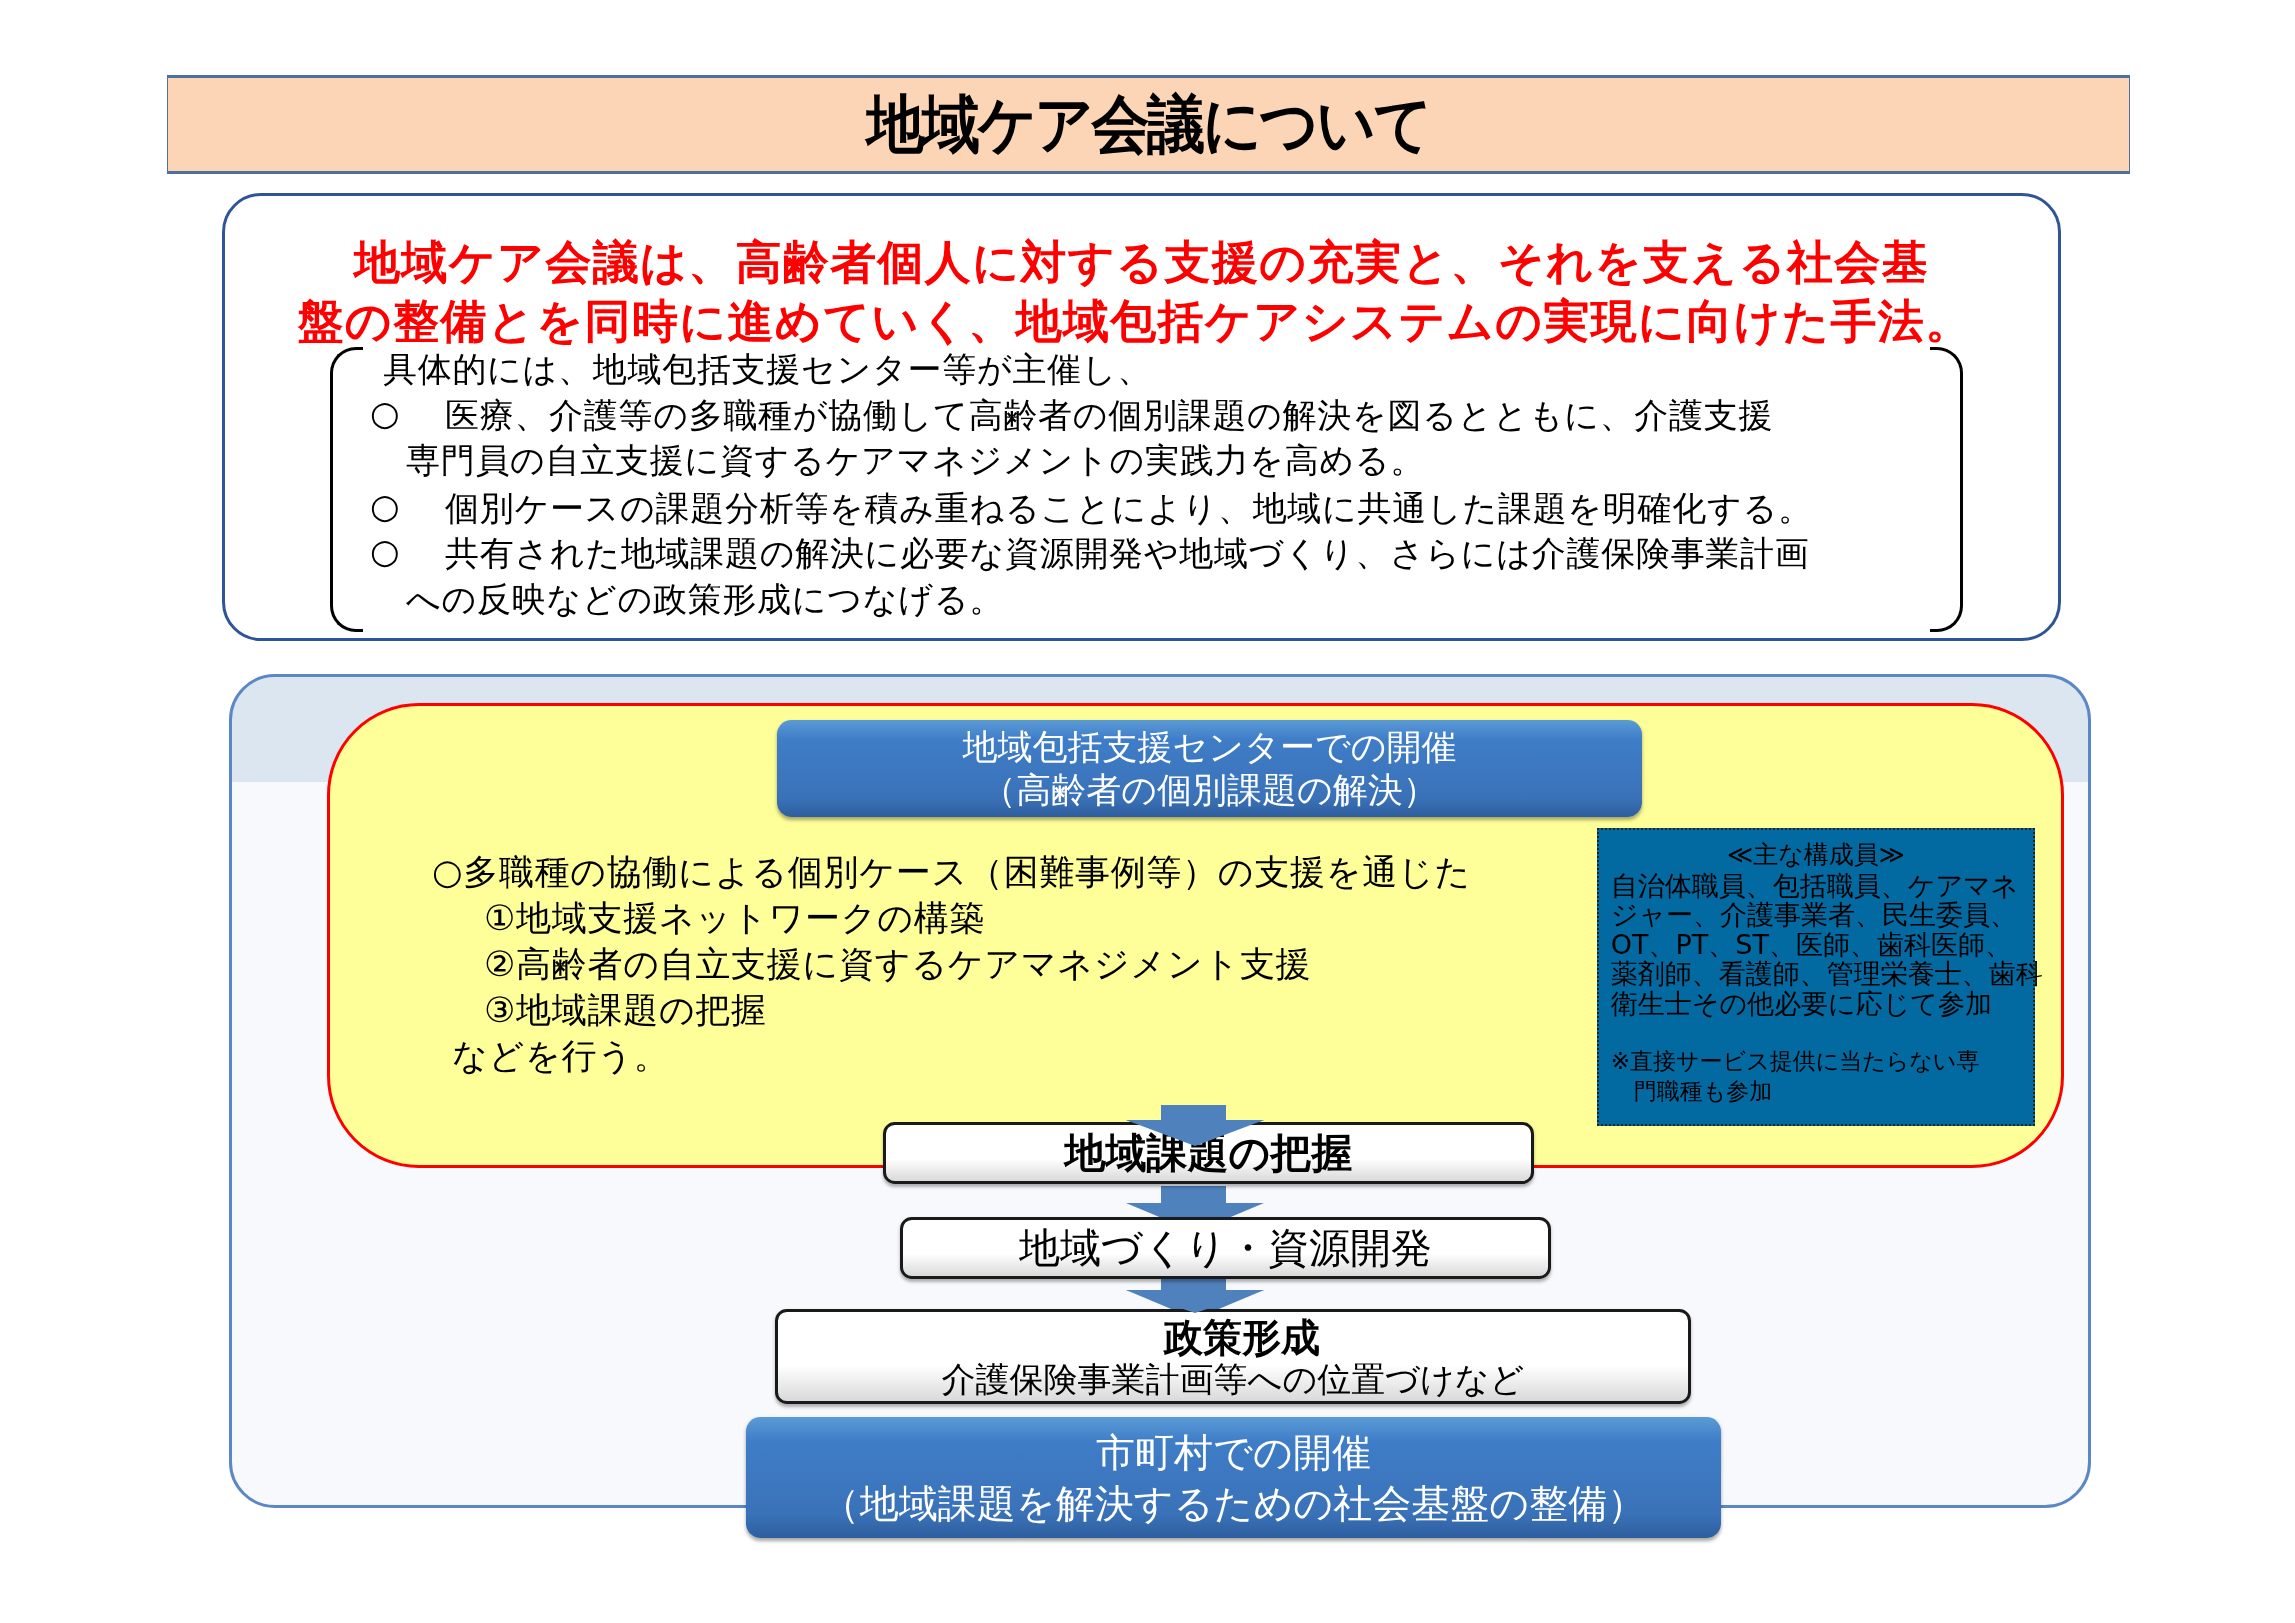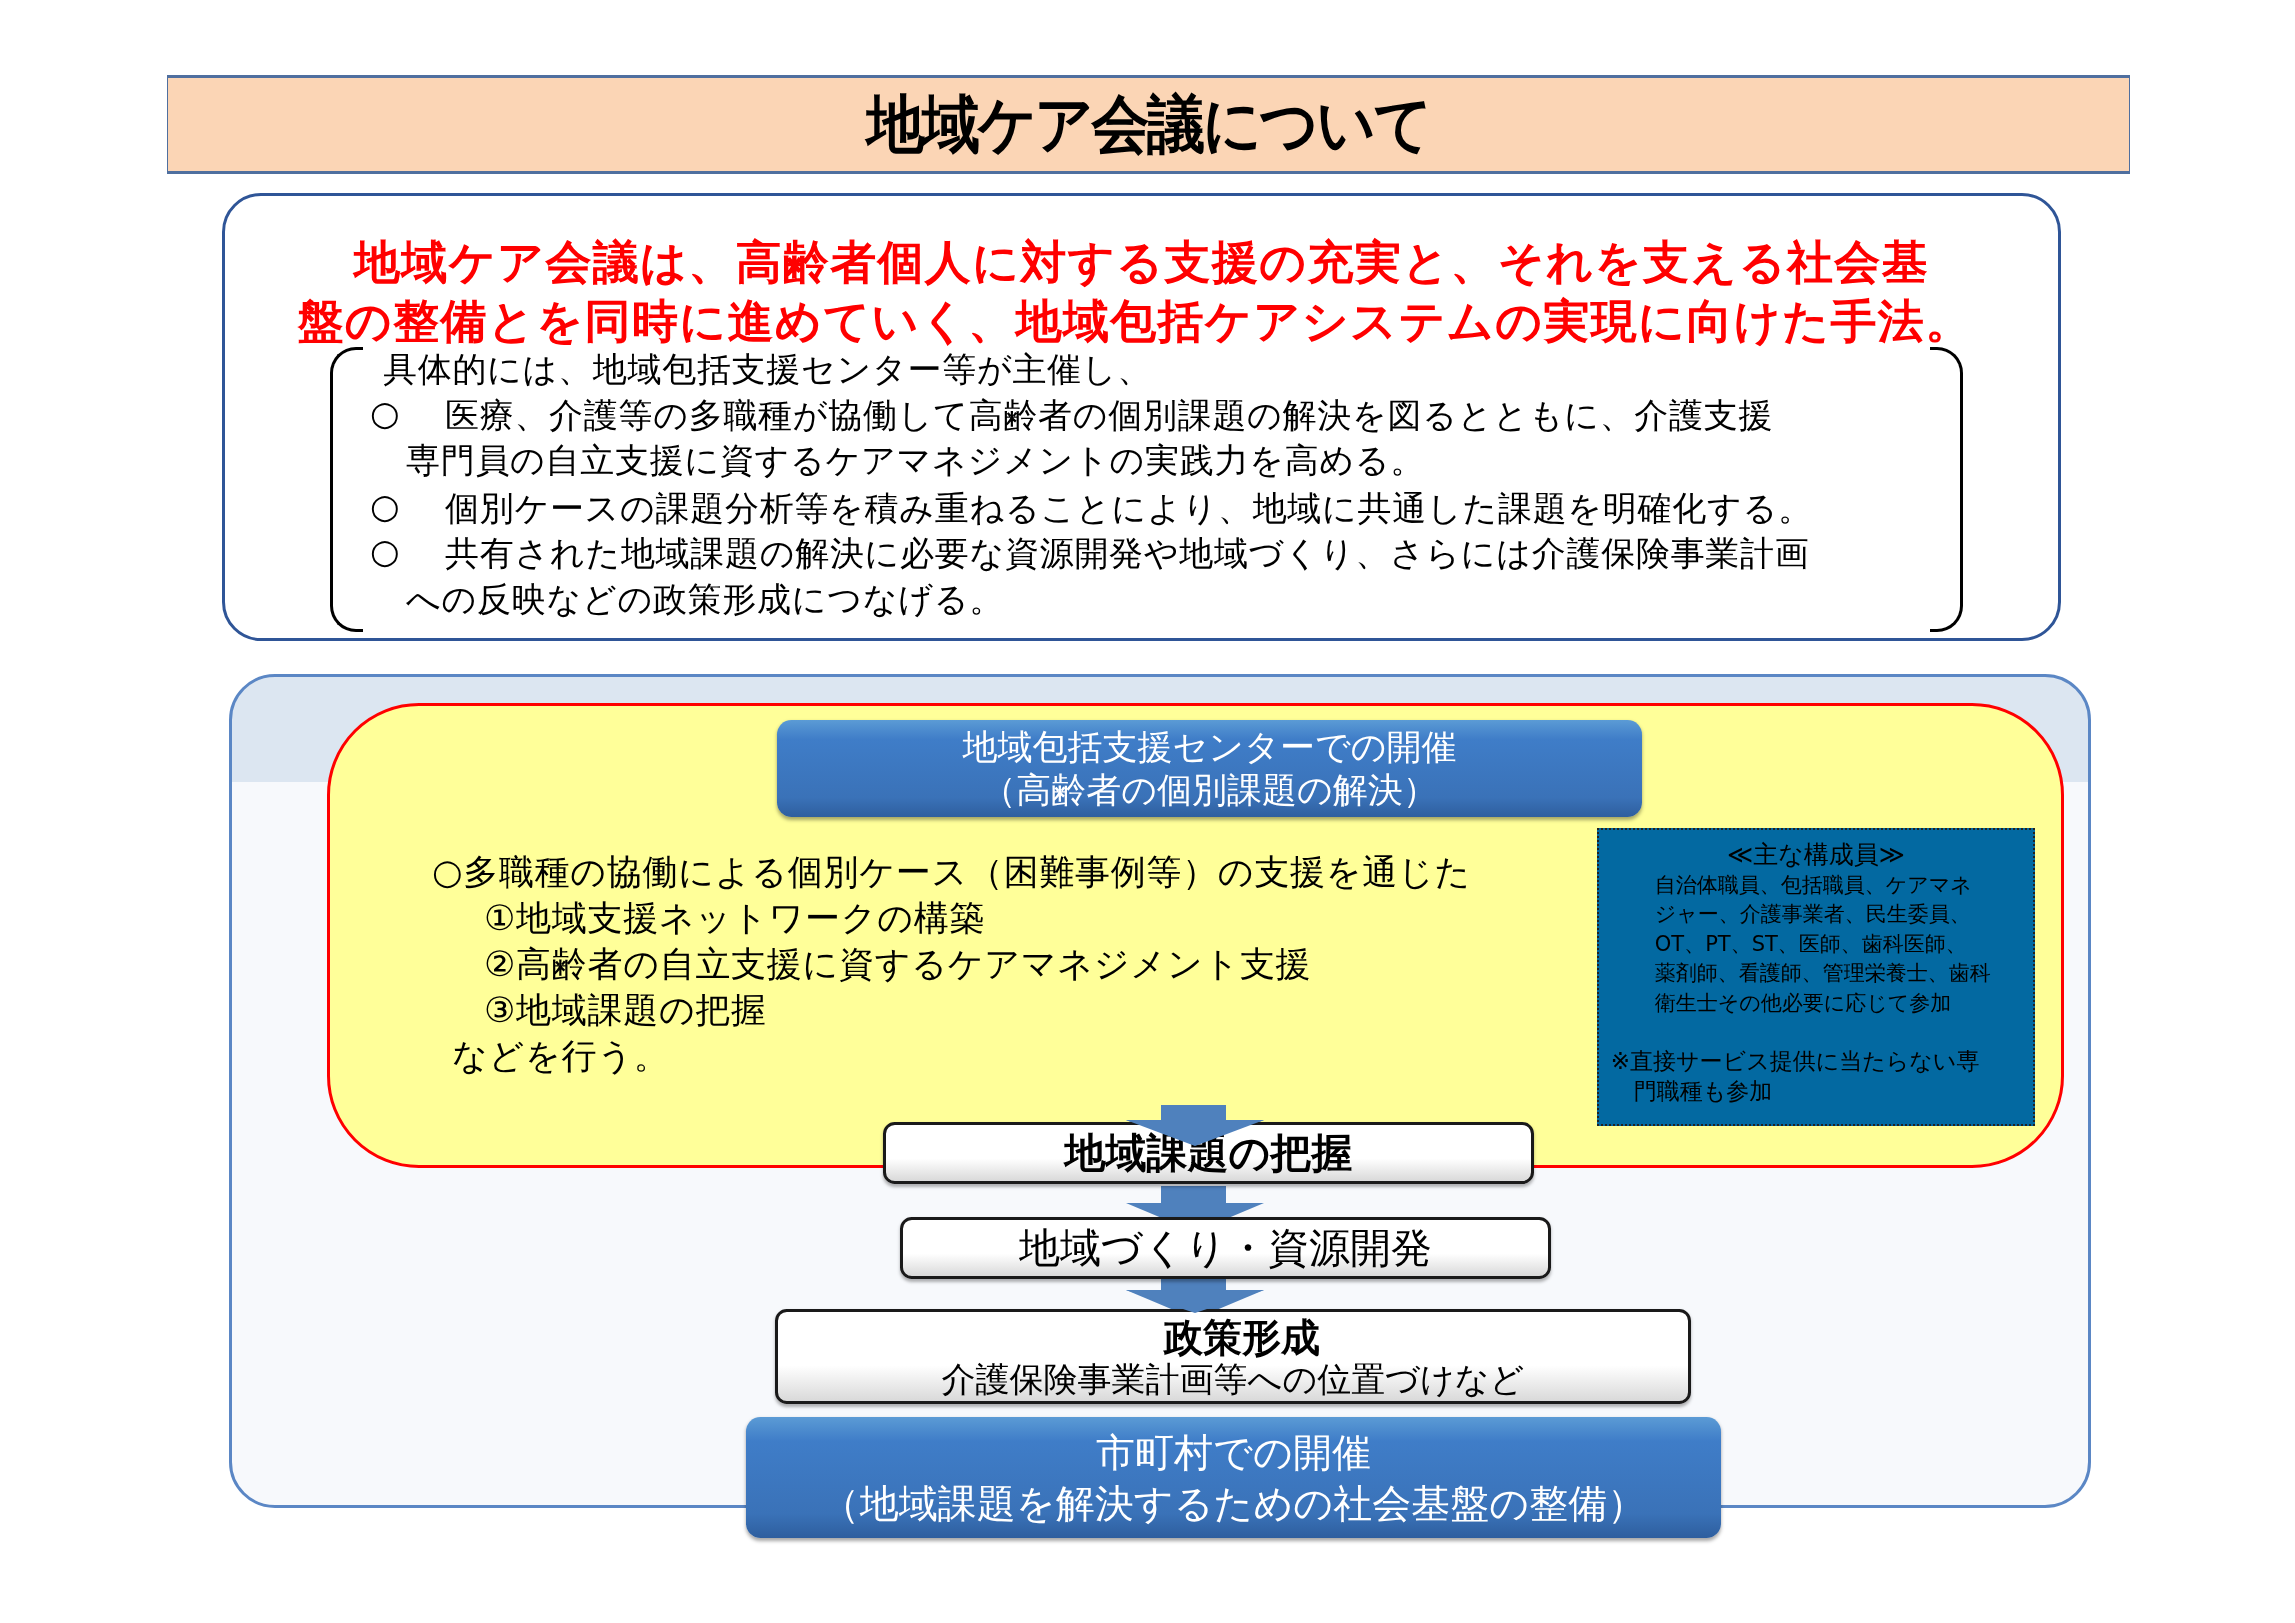--- a/index.html
+++ b/index.html
@@ -27,21 +27,21 @@
   .blue-pill { background:linear-gradient(to bottom, #5B9BD5 0%, #3F7DC8 20%, #3A72B8 80%, #2E5E9E 100%);
                border-radius:14.4px; color:#fff; text-align:center; box-shadow:0 2.6px 3.9px rgba(0,0,0,0.35);
                display:flex; flex-direction:column; justify-content:center; }
   #center-pill { left:777px; top:720px; width:865px; height:97px; font-size:35px; line-height:43px; }
   #city-pill { left:746px; top:1417px; width:975px; height:121px; font-size:39px; line-height:51px; }
 
   .main-line { position:absolute; font-size:35px; white-space:nowrap; letter-spacing:0.7px; }
 
   #members-box { left:1597px; top:828px; width:438px; height:298px; border:2.6px dotted #222; background:#0369a1; padding:7.9px 11.8px; }
   #members-title { text-align:center; font-size:25px; line-height:33px; }
-  .members-line { font-size:21px; line-height:29.4px; white-space:nowrap;margin-left:44px; }
+  .members-line { font-size:27px; line-height:29.4px; white-space:nowrap; }
   .members-note { font-size:23px; line-height:29.4px; white-space:nowrap; }
 
   .step-box { background:linear-gradient(to bottom, #ffffff 0%, #ffffff 60%, #d9d9d9 100%);
               border:3.3px solid #1a1a1a; border-radius:11.8px; text-align:center; box-shadow:0 2.6px 3.3px rgba(0,0,0,0.3);
               display:flex; flex-direction:column; justify-content:center; }
   #step1 { left:883px; top:1122px; width:651px; height:62px; font-size:41px; font-weight:bold; }
   #step2 { left:900px; top:1217px; width:651px; height:62px; font-size:41px; font-weight:normal; }
   #step3 { left:775px; top:1309px; width:916px; height:95px; }
   #step3-title { font-size:39px; font-weight:bold; line-height:46px;padding-left:18px; }
   #step3-sub { font-size:34px; line-height:37px; }

